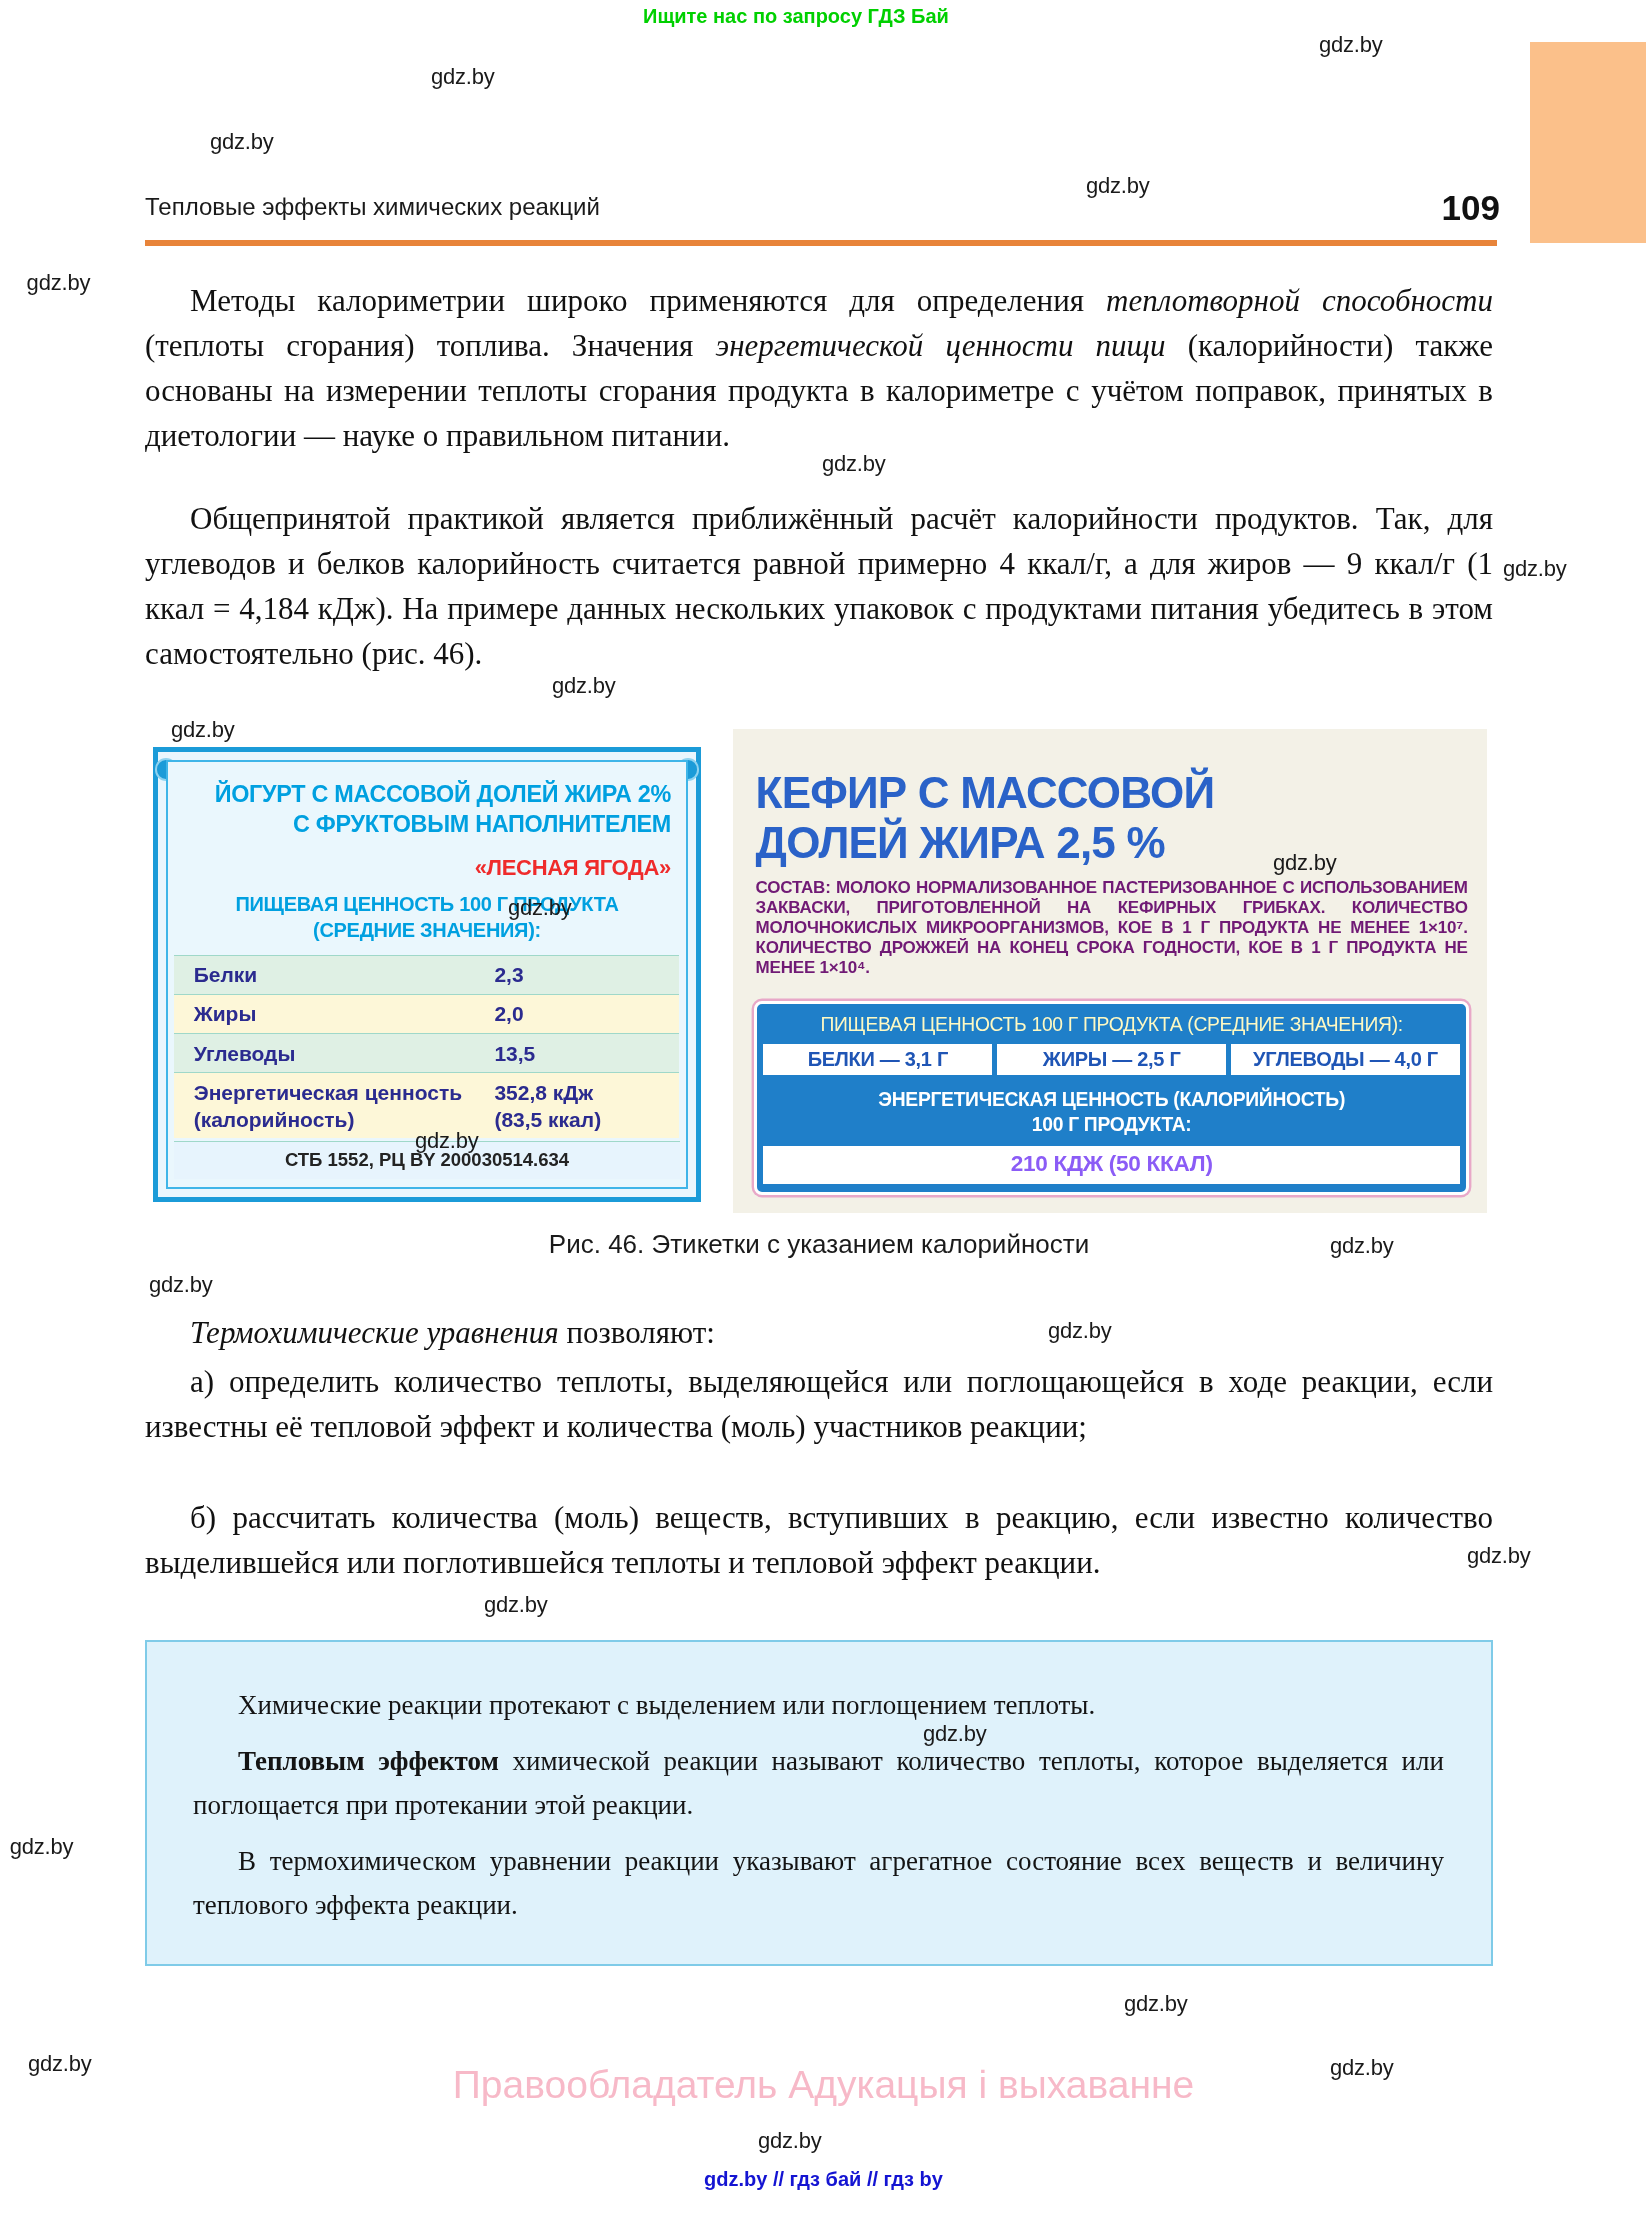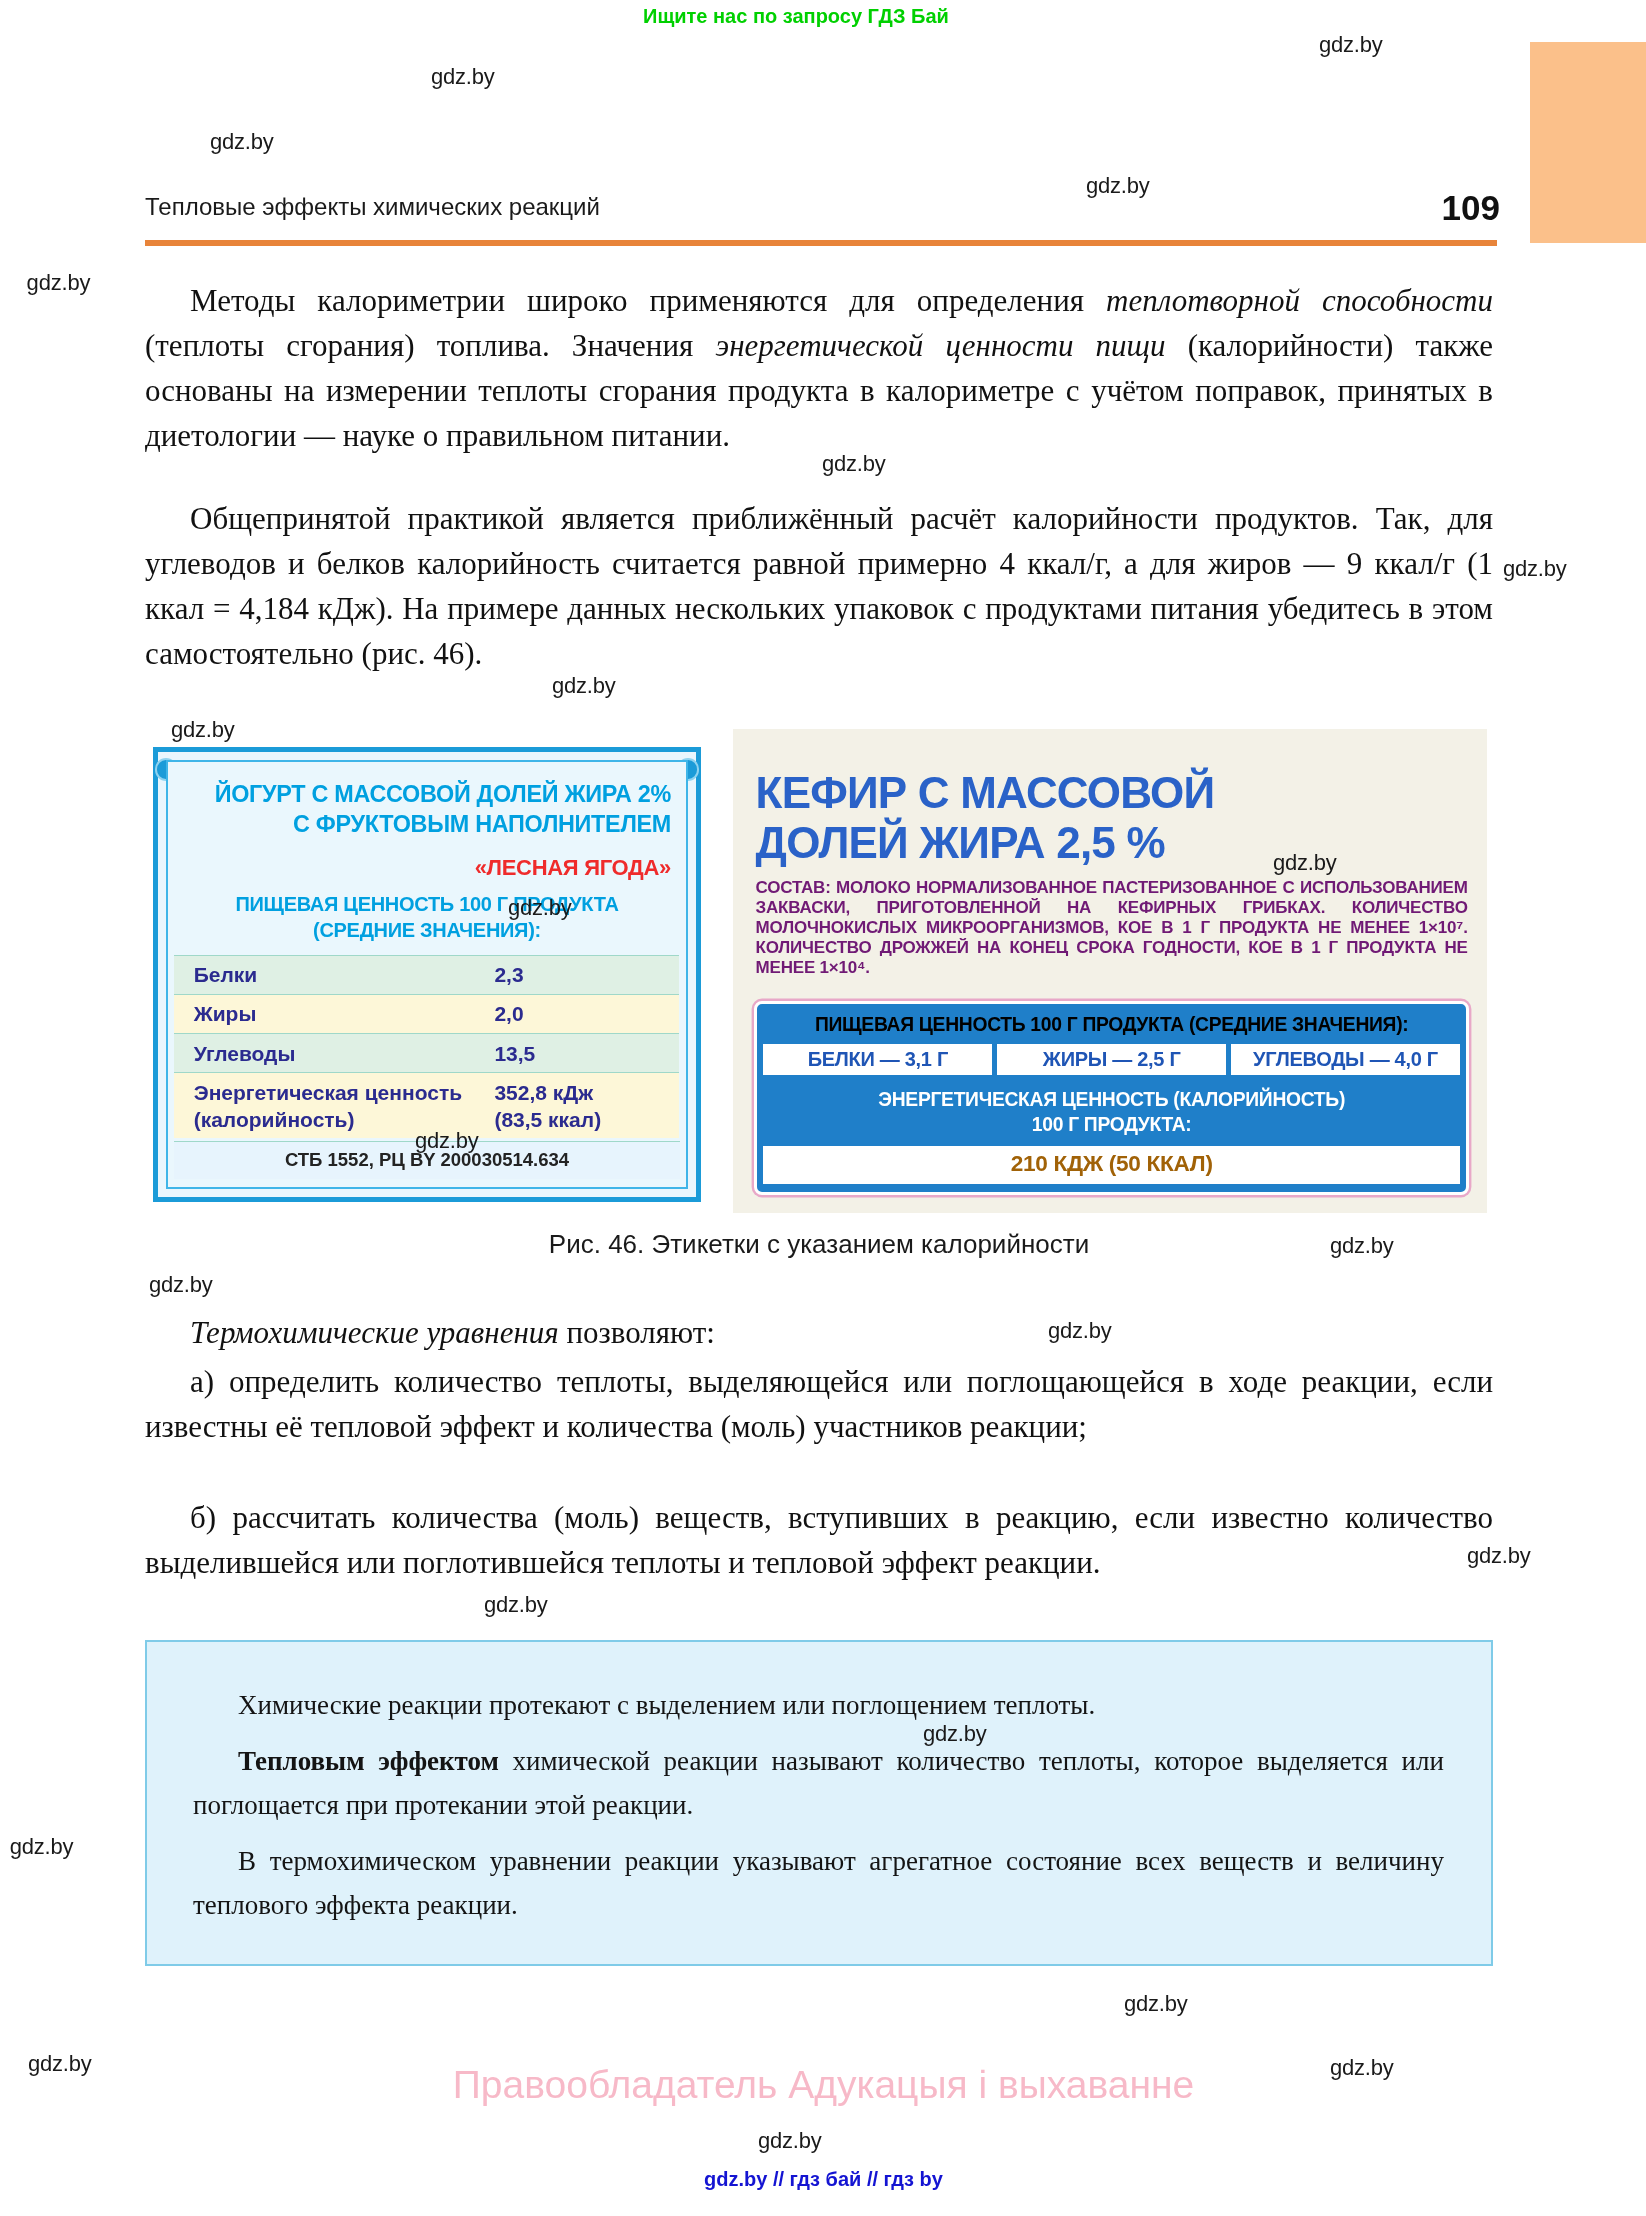--- a/index.html
+++ b/index.html
@@ -264,22 +264,22 @@
     top: 272px;
     background: #1f7fc9;
     border: 3.2px solid #ffffff;
     border-radius: 8px;
     box-shadow: 0 0 0 2.4px #e8a8c8;
     padding: 0 0 8px 0;
     box-sizing: border-box;
   }
   .k-box-head {
     font-family: "Liberation Sans", sans-serif;
-    font-weight: bold;
-    color: #000000;
+    font-weight: normal;
+    color: #fef9c3;
     font-size: 19.3px;
     text-align: center;
     padding: 9.7px 0 8px;
     letter-spacing: -0.3px;
   }
   .k-row {
     display: flex;
     gap: 4.8px;
     padding: 0 6.4px;
   }
@@ -300,21 +300,21 @@
     color: #ffffff;
     font-size: 19.3px;
     text-align: center;
     line-height: 25px;
     padding: 11.3px 0 9.7px;
     letter-spacing: -0.3px;
   }
   .k-value {
     margin: 0 6.4px;
     background: #ffffff;
-    color: #a16207;
+    color: #8b5cf6;
     font-family: "Liberation Sans", sans-serif;
     font-weight: bold;
     font-size: 22.6px;
     text-align: center;
     padding: 4.8px 0 6.4px;
     letter-spacing: -0.3px;
   }
 
   .fig-caption {
     position: absolute;

